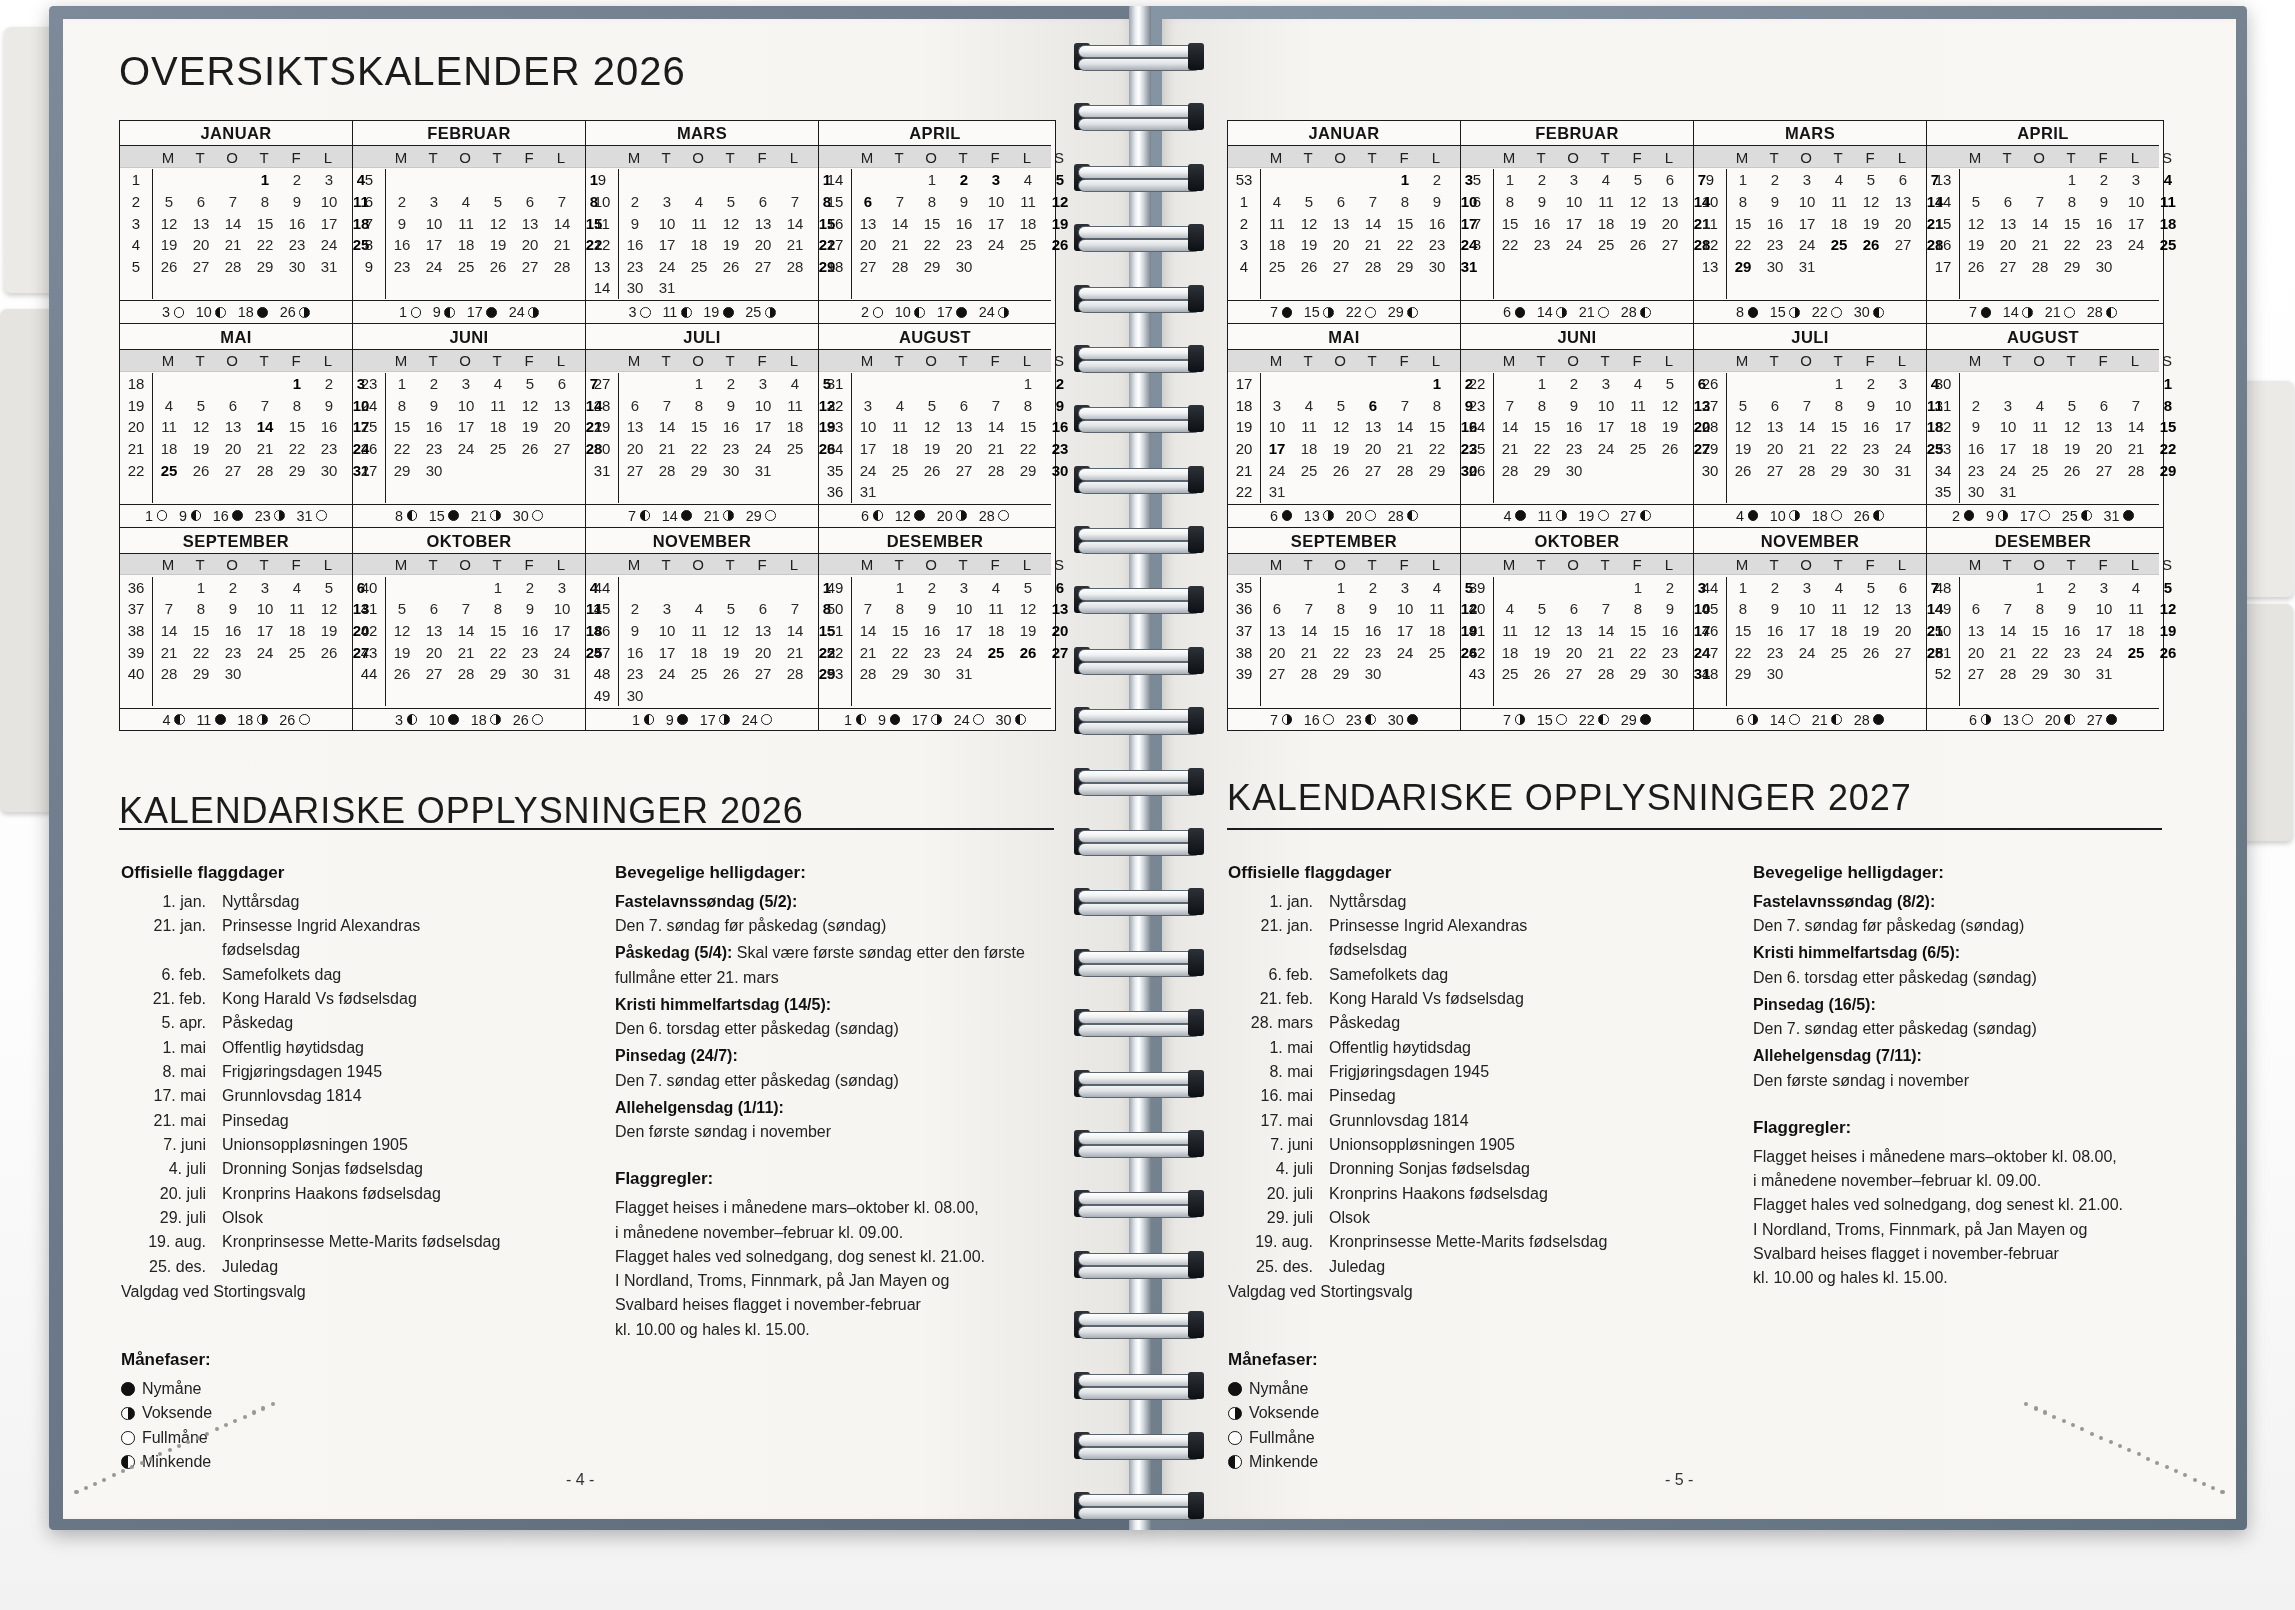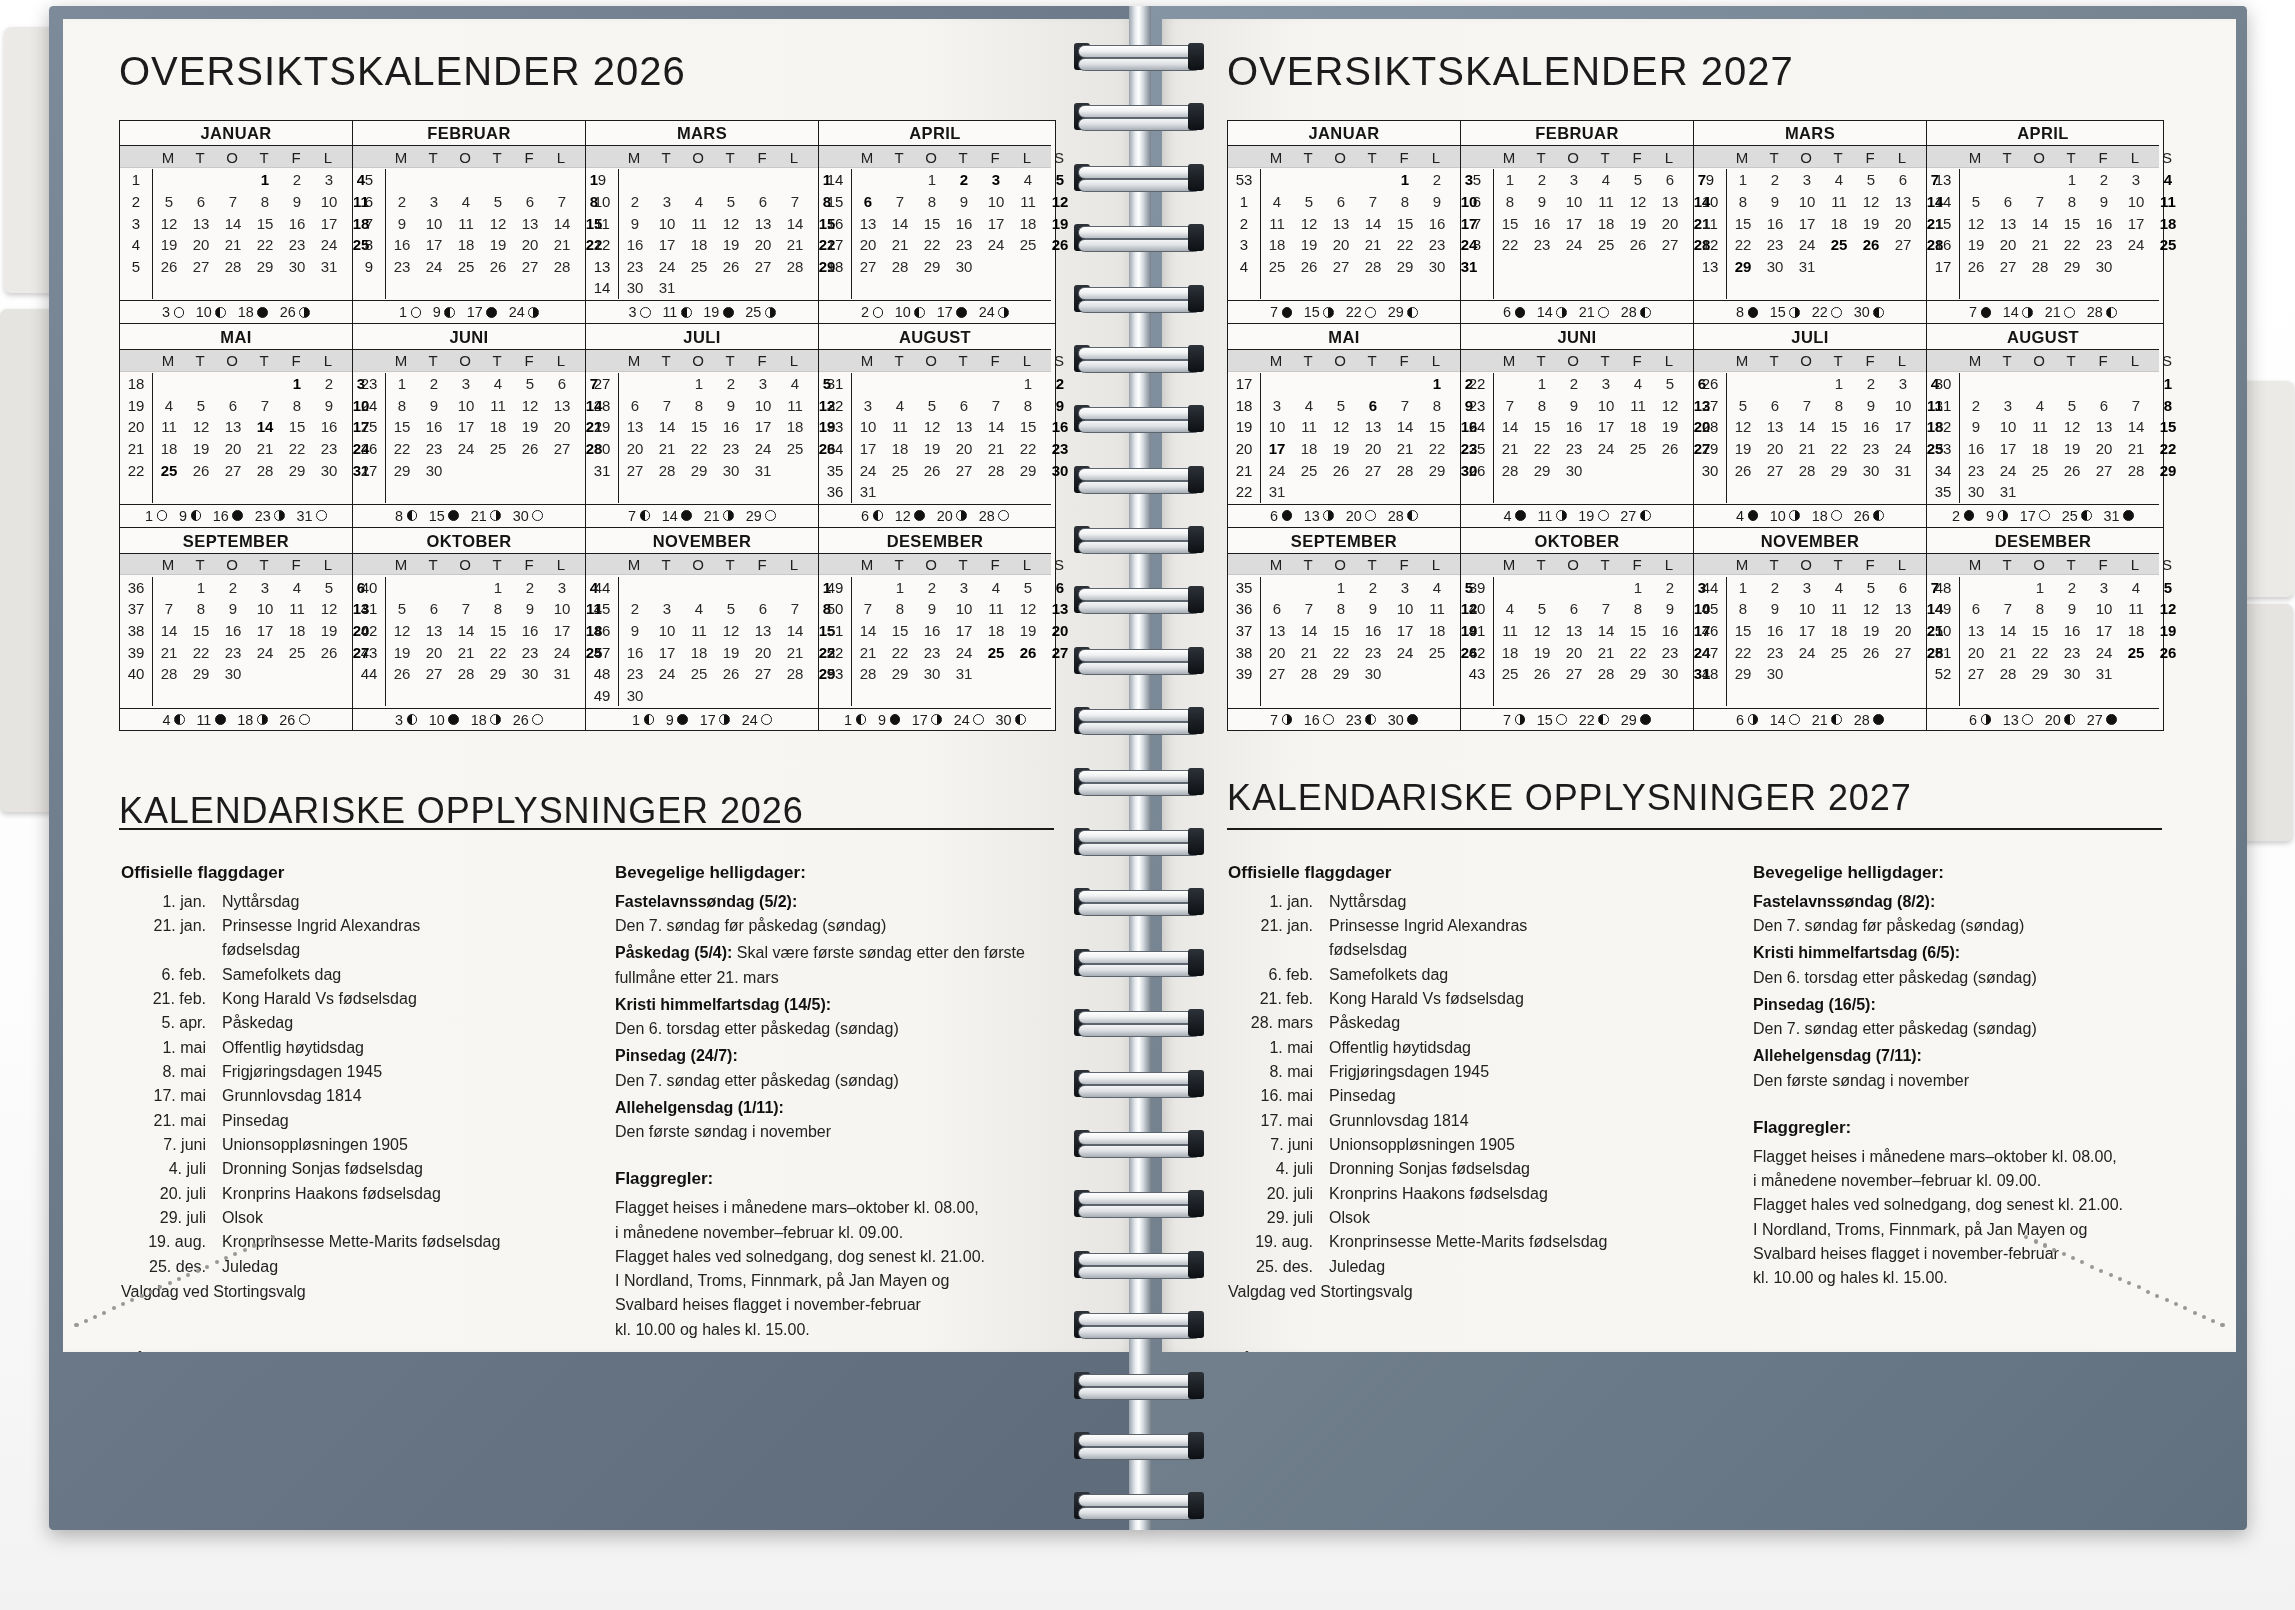--- a/index.html
+++ b/index.html
@@ -27,21 +27,21 @@
     background:linear-gradient(135deg,#8695a4 0%,#74828f 45%,#61707f 100%);
     box-shadow:0 5.8px 18.7px rgba(0,0,0,.28);}
   
   .tab{position:absolute;background:#eceae6;border-radius:7.2px;box-shadow:0 2.2px 5.8px rgba(0,0,0,.18);}
   #tab-l1{left:4.3px;top:27px;width:93px;height:266px;}
   #tab-l2{left:0px;top:309px;width:79px;height:503px;background:#e6e4e0;}
   #tab-r1{left:2193px;top:381px;width:101px;height:216px;}
   #tab-r2{left:2200px;top:604px;width:93px;height:237px;background:#e6e4e0;}
 
   .page{
-    position:absolute;top:18.7px;height:1333px;
+    position:absolute;top:18.7px;height:1500px;
     background:#f7f6f3;
     overflow:hidden;
   }
   #page-left{left:63px;width:1071px;
     background:linear-gradient(90deg,#f8f7f4 0%,#f6f5f2 80%,#e7e5e1 100%);
     box-shadow:inset -10px 0 14.4px -10px rgba(0,0,0,.22);}
   #page-right{left:1162px;width:1074px;
     background:linear-gradient(90deg,#e9e7e3 0%,#f6f5f2 14%,#f8f7f4 100%);
     box-shadow:inset 10px 0 14.4px -10px rgba(0,0,0,.22);}
 
@@ -1408,21 +1408,20 @@
         <i style="left: 145px; top: 29.5px;"></i>
         <i style="left: 154px; top: 25px;"></i>
         <i style="left: 163px; top: 21px;"></i>
         <i style="left: 173px; top: 17px;"></i>
         <i style="left: 182px; top: 12.8px;"></i>
         <i style="left: 191px; top: 8.6px;"></i>
         <i style="left: 201px; top: 4.5px;"></i>
       </div>
     </div>
   <div class="page" id="page-right">
-      <div class="page-title" style="left: 65px; top: 30px;">OVERSIKTSKALENDER 2027</div>
       <div class="calgrid" style="left: 65px; top: 101px; width: 935px;">
         <div class="calrow">
           <div class="mcell" style="width: 232px;">
             <div class="monthname">JANUAR</div>
             <div class="dayhdr">
               <div class="wkcol">.</div>
               <div class="dcol">M</div>
               <div class="dcol">T</div>
               <div class="dcol">O</div>
               <div class="dcol">T</div>

